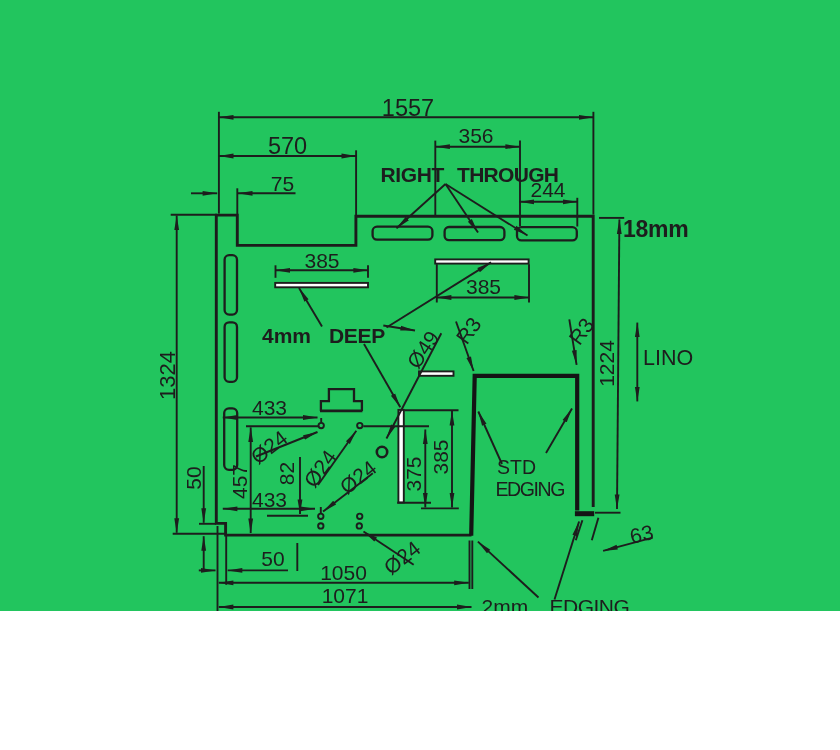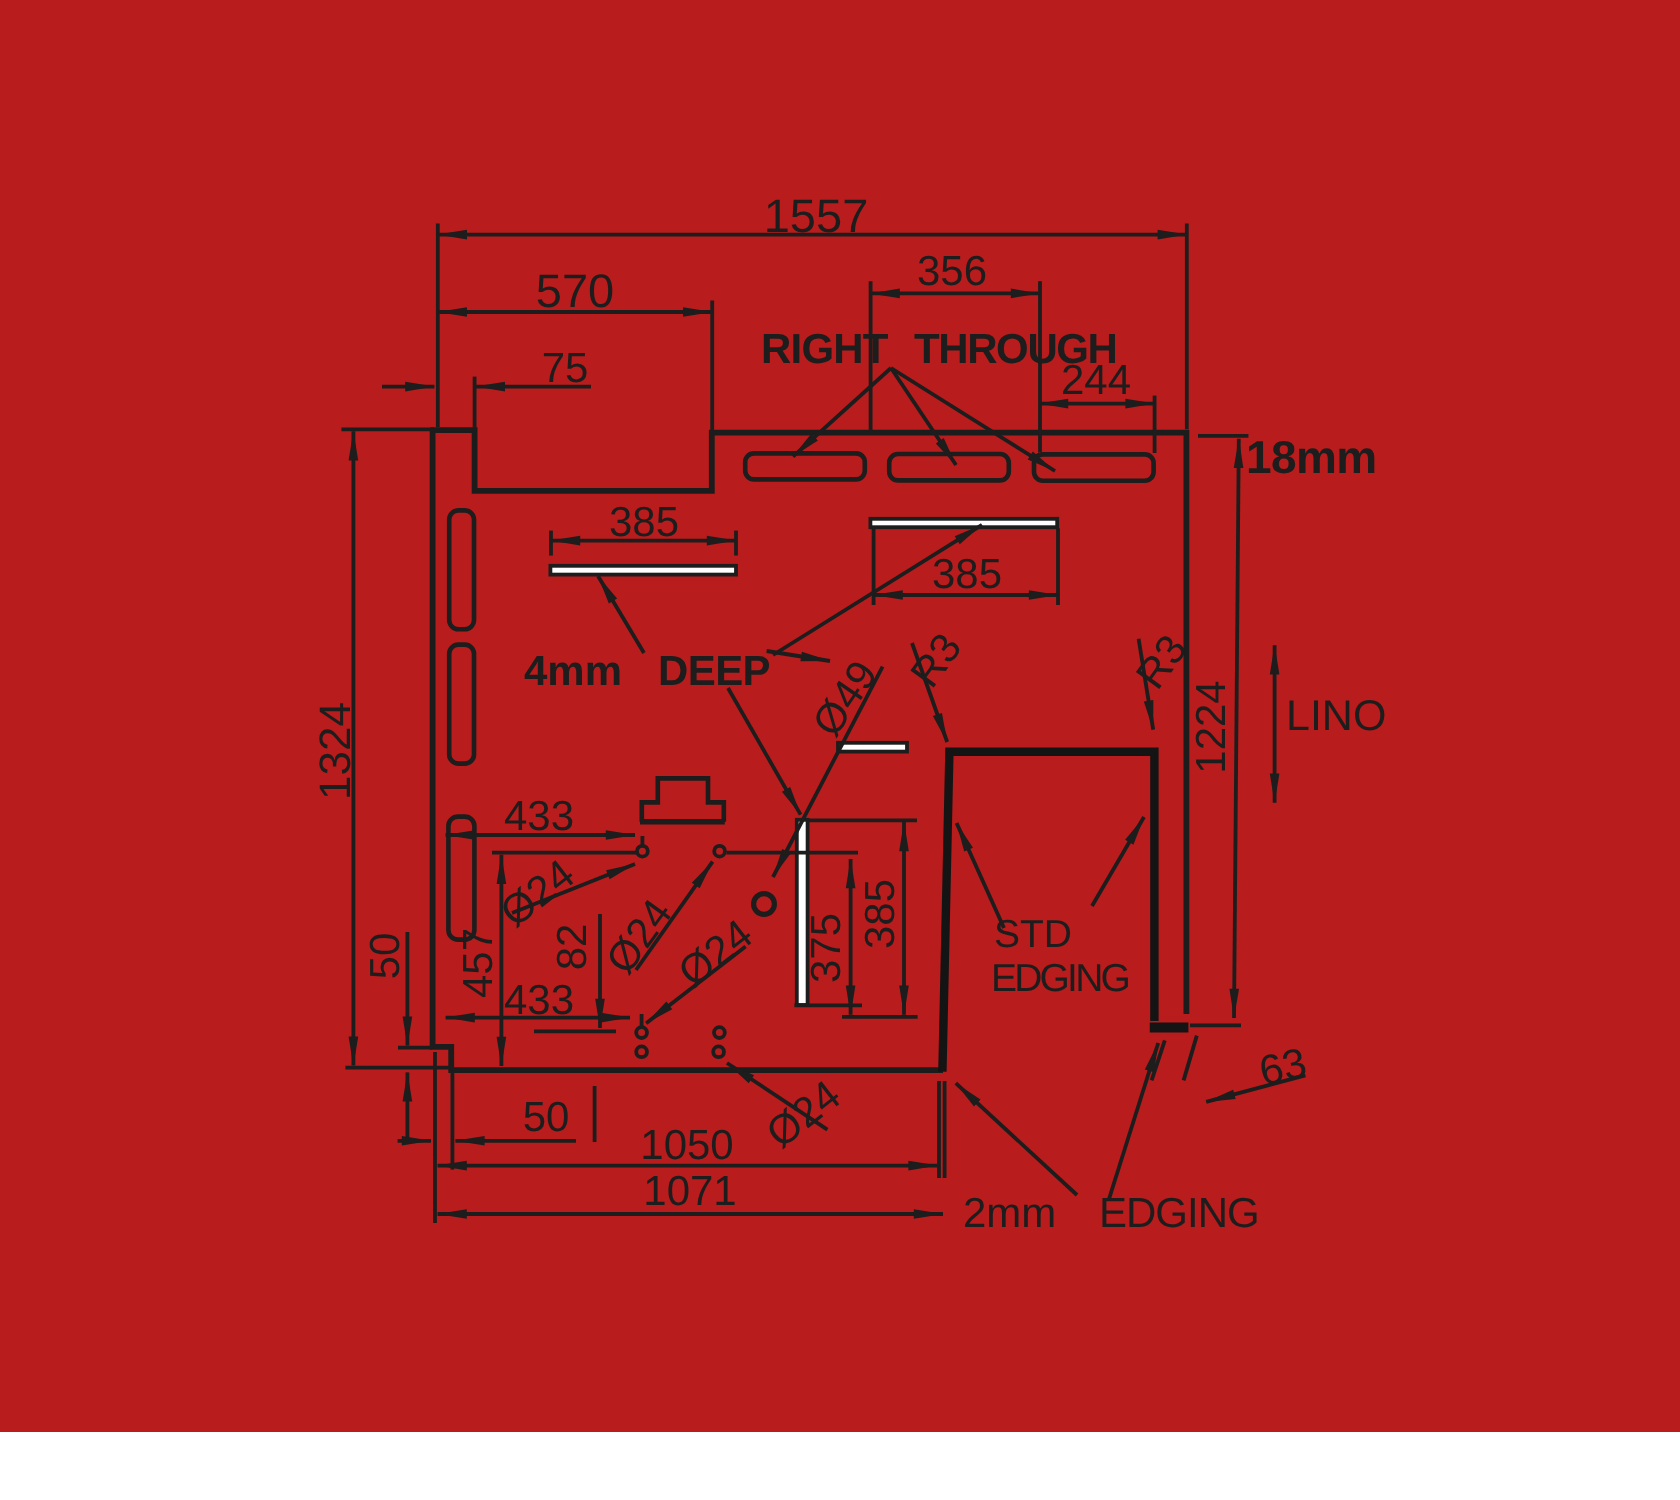--- a/index.html
+++ b/index.html
@@ -1,16 +1,16 @@
 <!DOCTYPE html>
 <html><head>
 <meta charset="utf-8">
 <style>
 html,body{margin:0;padding:0;background:#fff;}
-#page{width:840px;height:716px;position:relative;background:#b91c1c;overflow:hidden;}
+#page{width:840px;height:611px;position:relative;background:#22c55e;overflow:hidden;}
 svg{position:absolute;top:0;left:0;}
 text{font-family:"Liberation Sans",sans-serif;fill:#1d1d1d;}
 .d{font-size:21px;}
 .b{font-weight:bold;}
 </style>
 </head>
 <body>
 <div id="page">
 <svg width="840" height="750" viewBox="0 0 840 750">
 <defs>

